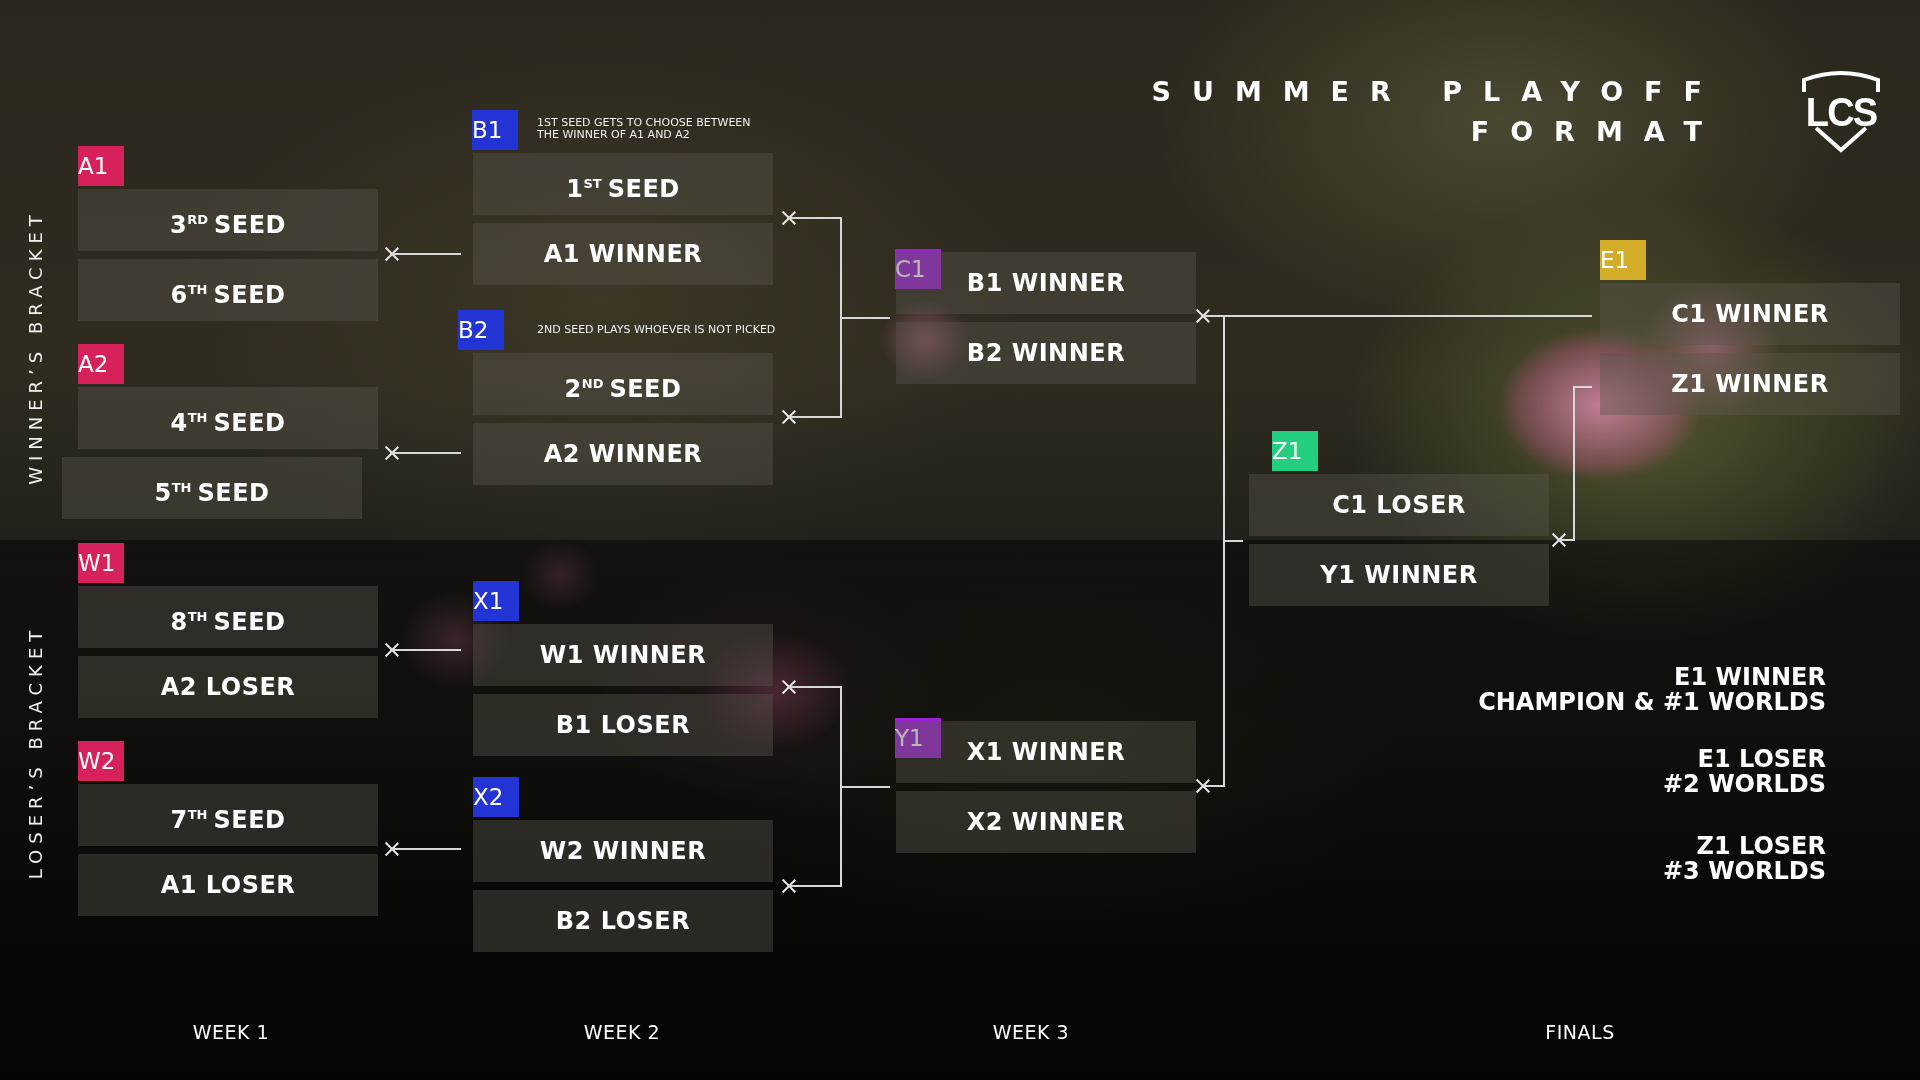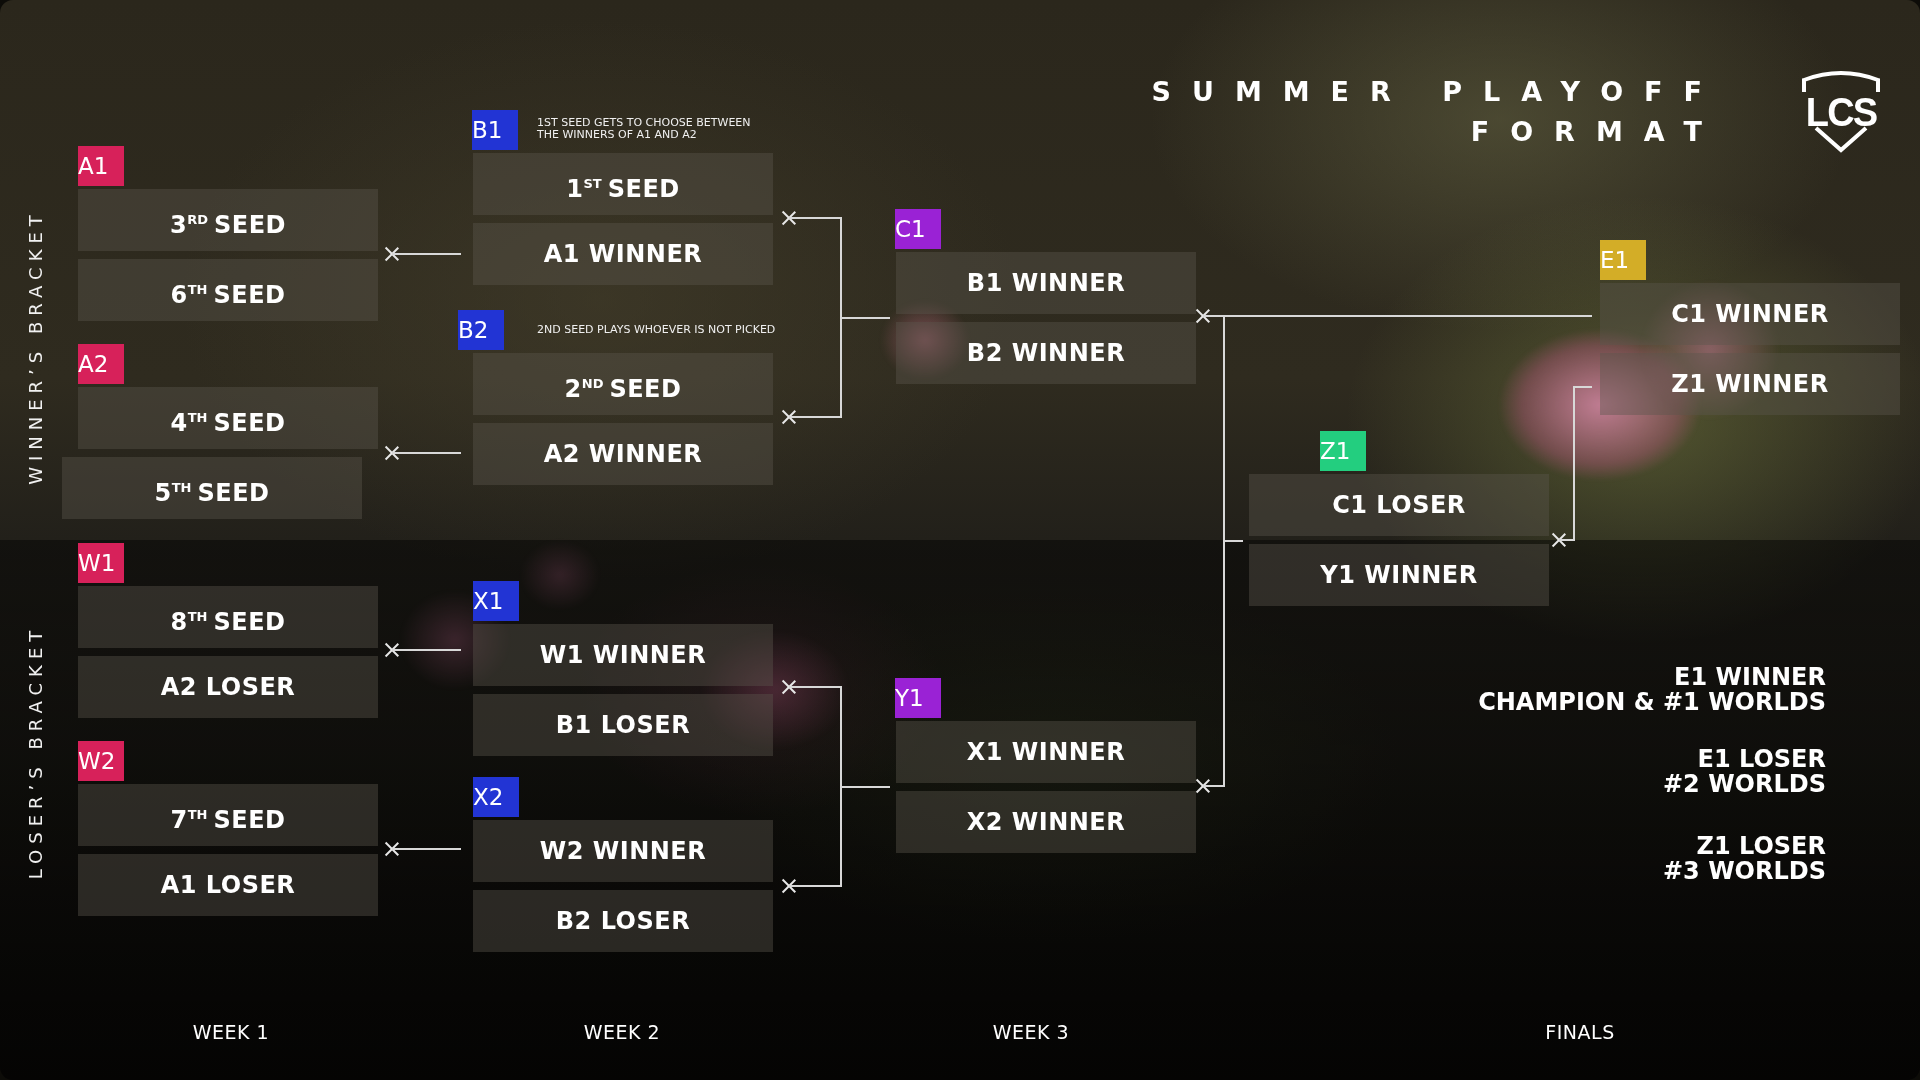--- a/index.html
+++ b/index.html
@@ -8,21 +8,20 @@
 
   #canvas {
     position: absolute; left: 0; top: 0; width: 1920px; height: 1080px; overflow: hidden;
     background:
       radial-gradient(ellipse 420px 320px at 1640px 420px, rgba(130,140,70,0.45), rgba(0,0,0,0) 70%),
       radial-gradient(ellipse 500px 300px at 1500px 120px, rgba(120,120,80,0.40), rgba(0,0,0,0) 70%),
       radial-gradient(ellipse 600px 400px at 600px 300px, rgba(70,64,44,0.55), rgba(0,0,0,0) 70%),
       radial-gradient(ellipse 260px 180px at 760px 690px, rgba(120,60,80,0.25), rgba(0,0,0,0) 70%),
       radial-gradient(ellipse 500px 260px at 1050px 760px, rgba(50,60,30,0.35), rgba(0,0,0,0) 70%),
       linear-gradient(180deg, #2b271c 0%, #2f2b1f 35%, #22201a 50%, #14130f 75%, #0a0907 100%);
-    border-radius: 13px;
   }
   .lower-band {
     position: absolute; left: 0; top: 540px; width: 1920px; height: 540px;
     background: linear-gradient(180deg, rgba(0,0,0,0.45) 0%, rgba(0,0,0,0.35) 40%, rgba(0,0,0,0.55) 100%);
   }
   .flower {
     position: absolute; border-radius: 50%; filter: blur(2px);
   }
 
   
@@ -50,21 +49,21 @@
   .side-winner { left: -114px; top: 335px; }
   .side-loser { left: -114px; top: 740px; }
 
   
   .tag {
     position: absolute; width: 46px; height: 40px; line-height: 40px; text-align: left;
     font-family: "DejaVu Sans", sans-serif; font-size: 23px; color: #fff; letter-spacing: 0px;
   }
   .tag.red { background: #d7215a; }
   .tag.blue { background: #2234d4; }
-  .tag.purple { background: #9a22d5; }
+  .tag.purple { background: #9a22d5; margin-top: 40px; }
   .tag.green { background: #23ce7f; }
   .tag.gold { background: #d3ad27; }
 
   
   .slot {
     position: absolute; width: 300px; height: 62px; line-height: 62px; text-align: center;
     background: rgba(90,86,76,0.42); font-family: "DejaVu Sans", sans-serif; font-weight: bold;
     font-size: 24px; color: #ffffff; letter-spacing: 0.5px; white-space: nowrap;
   }
   .slot sup { font-size: 13px; vertical-align: 9px; margin-right: 6px; letter-spacing: 0; }
@@ -143,21 +142,21 @@
   <div class="x" style="left:385px;top:446px"></div>
   <div class="ln" style="left:392px;top:452px;width:69px;height:1.6px"></div>
   <div class="x" style="left:385px;top:643px"></div>
   <div class="ln" style="left:392px;top:649px;width:69px;height:1.6px"></div>
   <div class="x" style="left:385px;top:842px"></div>
   <div class="ln" style="left:392px;top:848px;width:69px;height:1.6px"></div>
 
   <div class="tag blue" style="left:472px;top:110px">B1</div>
   <div class="note" style="left:537px;top:117px">
     <div>1ST SEED GETS TO CHOOSE BETWEEN</div>
-    <div>THE WINNERS OF A1 AND A2</div>
+    <div>THE WINNER OF A1 AND A2</div>
   </div>
   <div class="slot" style="left:473px;top:153px"><span>1</span><sup>ST</sup><span>SEED</span></div>
   <div class="slot" style="left:473px;top:223px">A1 WINNER</div>
 
   <div class="tag blue" style="left:458px;top:310px">B2</div>
   <div class="note" style="left:537px;top:324px">2ND SEED PLAYS WHOEVER IS NOT PICKED</div>
   <div class="slot" style="left:473px;top:353px"><span>2</span><sup>ND</sup><span>SEED</span></div>
   <div class="slot" style="left:473px;top:423px">A2 WINNER</div>
 
   <div class="tag blue" style="left:473px;top:581px">X1</div>
@@ -190,21 +189,21 @@
   <div class="slot" style="left:896px;top:721px">X1 WINNER</div>
   <div class="slot" style="left:896px;top:791px">X2 WINNER</div>
 
   <div class="x" style="left:1196px;top:309px"></div>
   <div class="ln" style="left:1203px;top:315px;width:389px;height:1.6px"></div>
   <div class="ln" style="left:1223px;top:315px;width:1.6px;height:472px"></div>
   <div class="ln" style="left:1223px;top:540px;width:20px;height:1.6px"></div>
   <div class="x" style="left:1196px;top:779px"></div>
   <div class="ln" style="left:1203px;top:785px;width:21px;height:1.6px"></div>
 
-  <div class="tag green" style="left:1320px;top:431px">Z1</div>
+  <div class="tag green" style="left:1272px;top:431px">Z1</div>
   <div class="slot" style="left:1249px;top:474px">C1 LOSER</div>
   <div class="slot" style="left:1249px;top:544px">Y1 WINNER</div>
 
   <div class="x" style="left:1552px;top:533px"></div>
   <div class="ln" style="left:1559px;top:539px;width:15px;height:1.6px"></div>
   <div class="ln" style="left:1573px;top:386px;width:1.6px;height:155px"></div>
   <div class="ln" style="left:1573px;top:386px;width:19px;height:1.6px"></div>
 
   <div class="tag gold" style="left:1600px;top:240px">E1</div>
   <div class="slot" style="left:1600px;top:283px">C1 WINNER</div>

